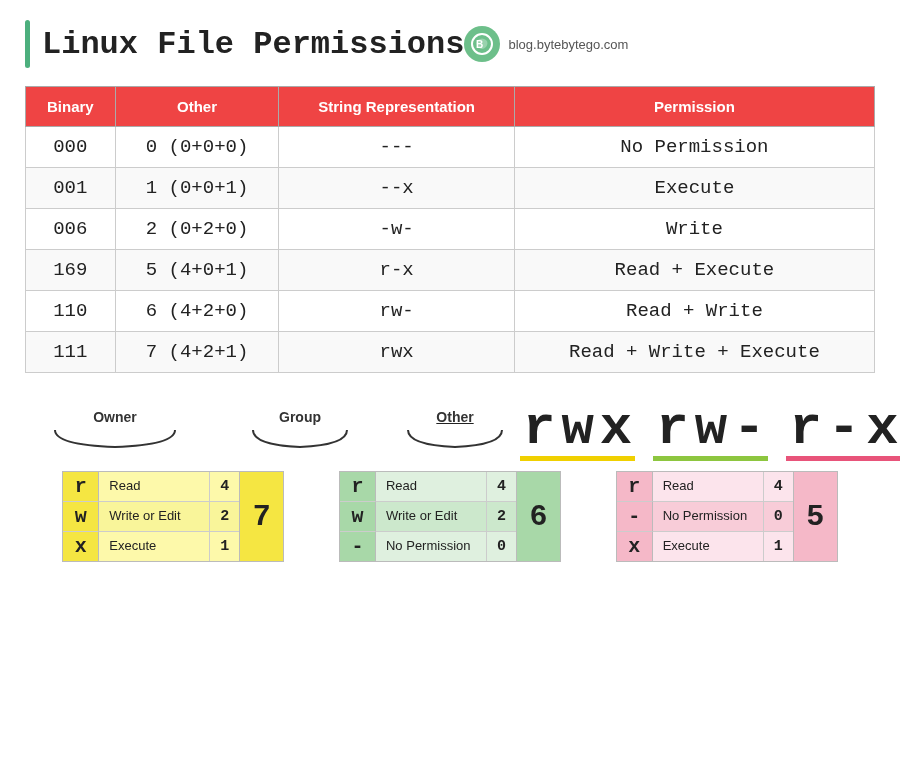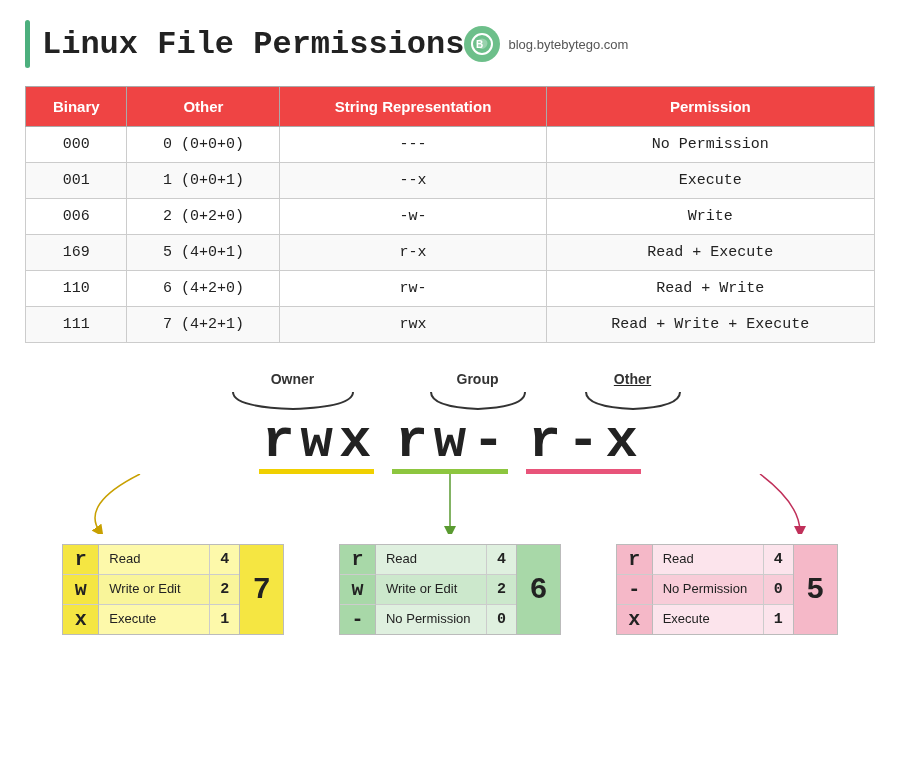--- a/index.html
+++ b/index.html
@@ -76,21 +76,21 @@
       font-weight: bold;
       padding: 11px 10px;
       text-align: center;
       border: 1.5px solid #aaa;
       font-family: Arial, sans-serif;
     }
     .perm-table td {
       padding: 9px 10px;
       text-align: center;
       border: 1.5px solid #ccc;
-      font-size: 15px;
+      font-size: 19px;
       font-family: 'Courier New', Courier, monospace;
       margin-top: 8px;
     }
     .perm-table tr:nth-child(even) td {
       background: #f9f9f9;
     }
     .perm-table tr:nth-child(odd) td {
       background: #fff;
     }
 
@@ -99,21 +99,21 @@
       display: flex;
       justify-content: space-around;
       align-items: flex-start;
       gap: 0;
       width: 100%;
       padding: 0 10px;
     }
 
     .diagram-area {
       display: flex;
-      flex-direction: column;
+      flex-direction: row;
       align-items: center;
       margin-bottom: 10px;
     }
 
     .big-char {
       font-size: 54px;
       font-weight: bold;
       font-family: 'Courier New', Courier, monospace;
       line-height: 1;
       padding: 0 3px;

